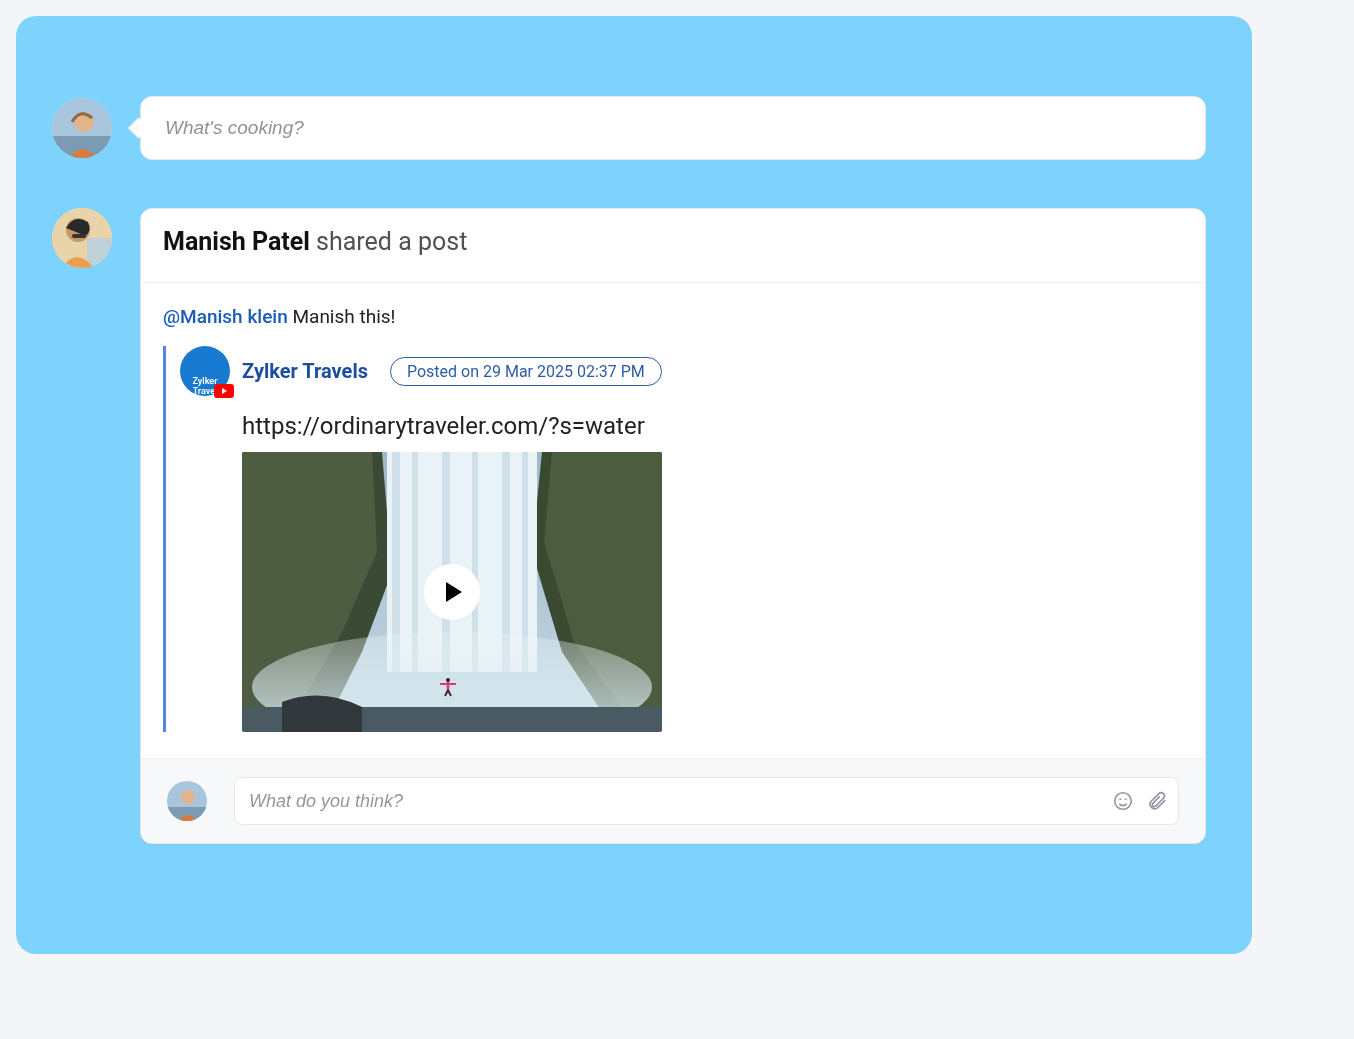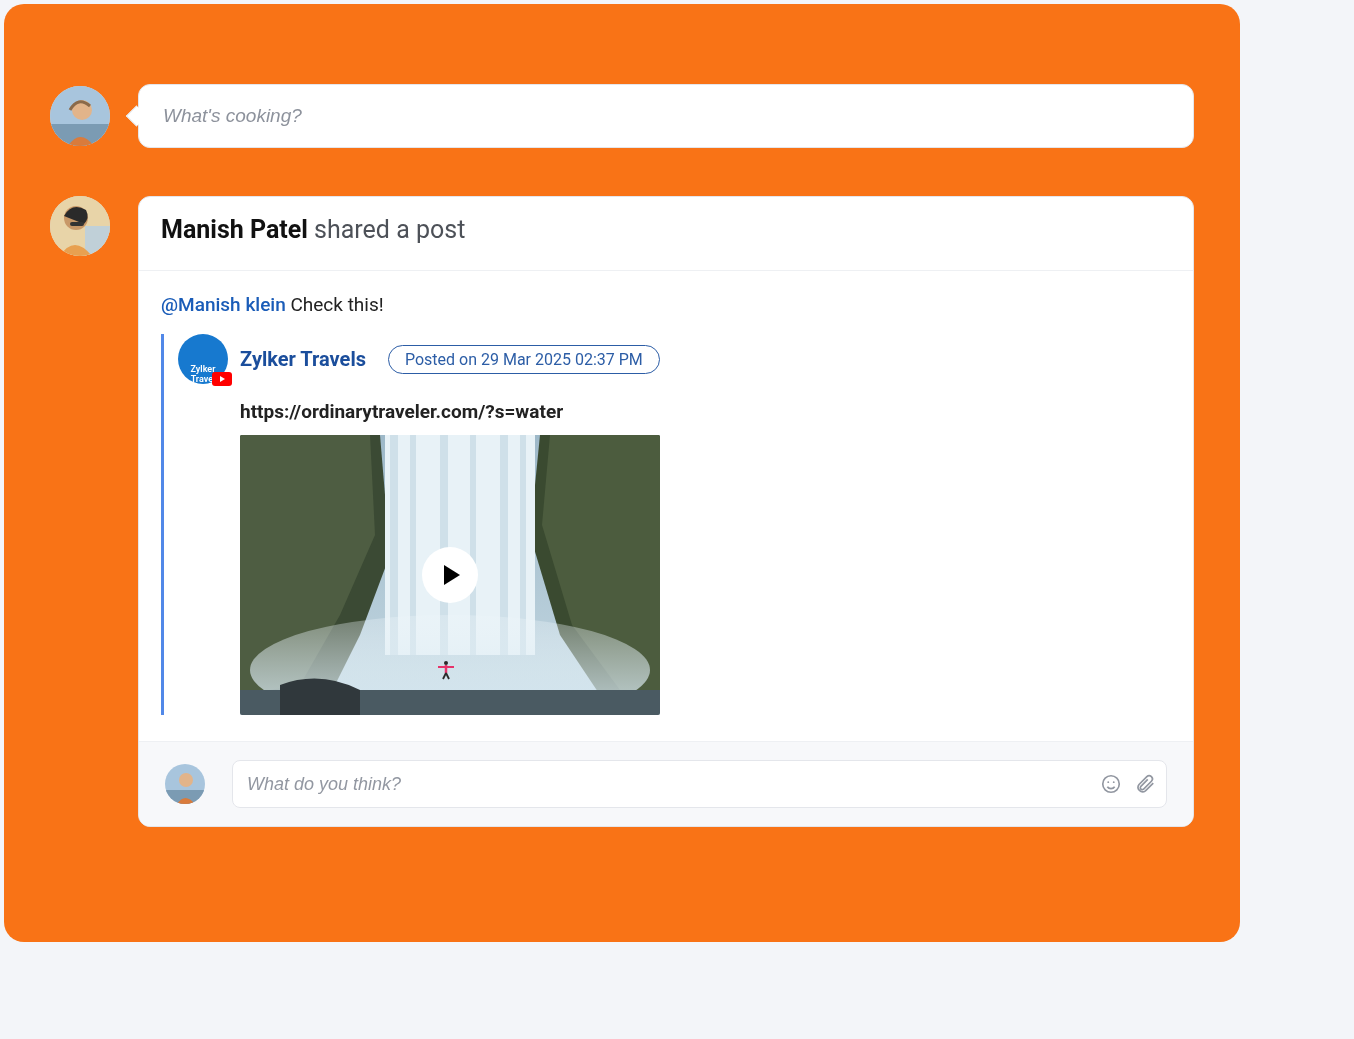--- a/index.html
+++ b/index.html
@@ -6,24 +6,24 @@
   body {
     font-family: -apple-system, BlinkMacSystemFont, "Segoe UI", Roboto, Helvetica, Arial, sans-serif;
     background: #f3f5f9;
     width: 1354px;
     height: 1039px;
     padding: 0;
   }
   .canvas {
     width: 1236px;
     height: 938px;
-    background: #f97316;
+    background: #7dd3fc;
     border-radius: 20px;
-    margin: 4px;
-    padding: 80px 46px 0 46px;
+    margin: 16px;
+    padding: 80px 46px 0 36px;
     position: relative;
   }
 
   
   .composer-row {
     display: flex;
     align-items: center;
     gap: 28px;
     margin-bottom: 48px;
   }
@@ -194,22 +194,22 @@
     color: #2c5da6;
     border-radius: 999px;
     padding: 4px 16px;
     font-size: 16px;
     margin-left: 10px;
   }
   .shared-body {
     padding-left: 62px;
   }
   .shared-link {
-    font-size: 19px;
-    font-weight: 700;
+    font-size: 24px;
+    font-weight: 400;
     color: #222;
     margin-bottom: 12px;
     word-break: break-all;
   }
   .video-thumb {
     width: 420px;
     height: 280px;
     border-radius: 2px;
     position: relative;
     overflow: hidden;
@@ -315,21 +315,21 @@
       <div class="post-header">
         <div class="post-title">
           <span class="author">Manish Patel</span>
           <span class="action">shared a post</span>
         </div>
       </div>
 
       <div class="post-body">
         <p class="post-text">
           <span class="mention">@Manish klein</span>
-          <span>Check this!</span>
+          <span>Manish this!</span>
         </p>
 
         <div class="shared-card">
           <div class="shared-head">
             <div class="brand-avatar">
               <span>Zylker Travel</span>
               <span class="yt-badge"></span>
             </div>
             <span class="brand-name">Zylker Travels</span>
             <span class="posted-pill">Posted on 29 Mar 2025 02:37 PM</span>

